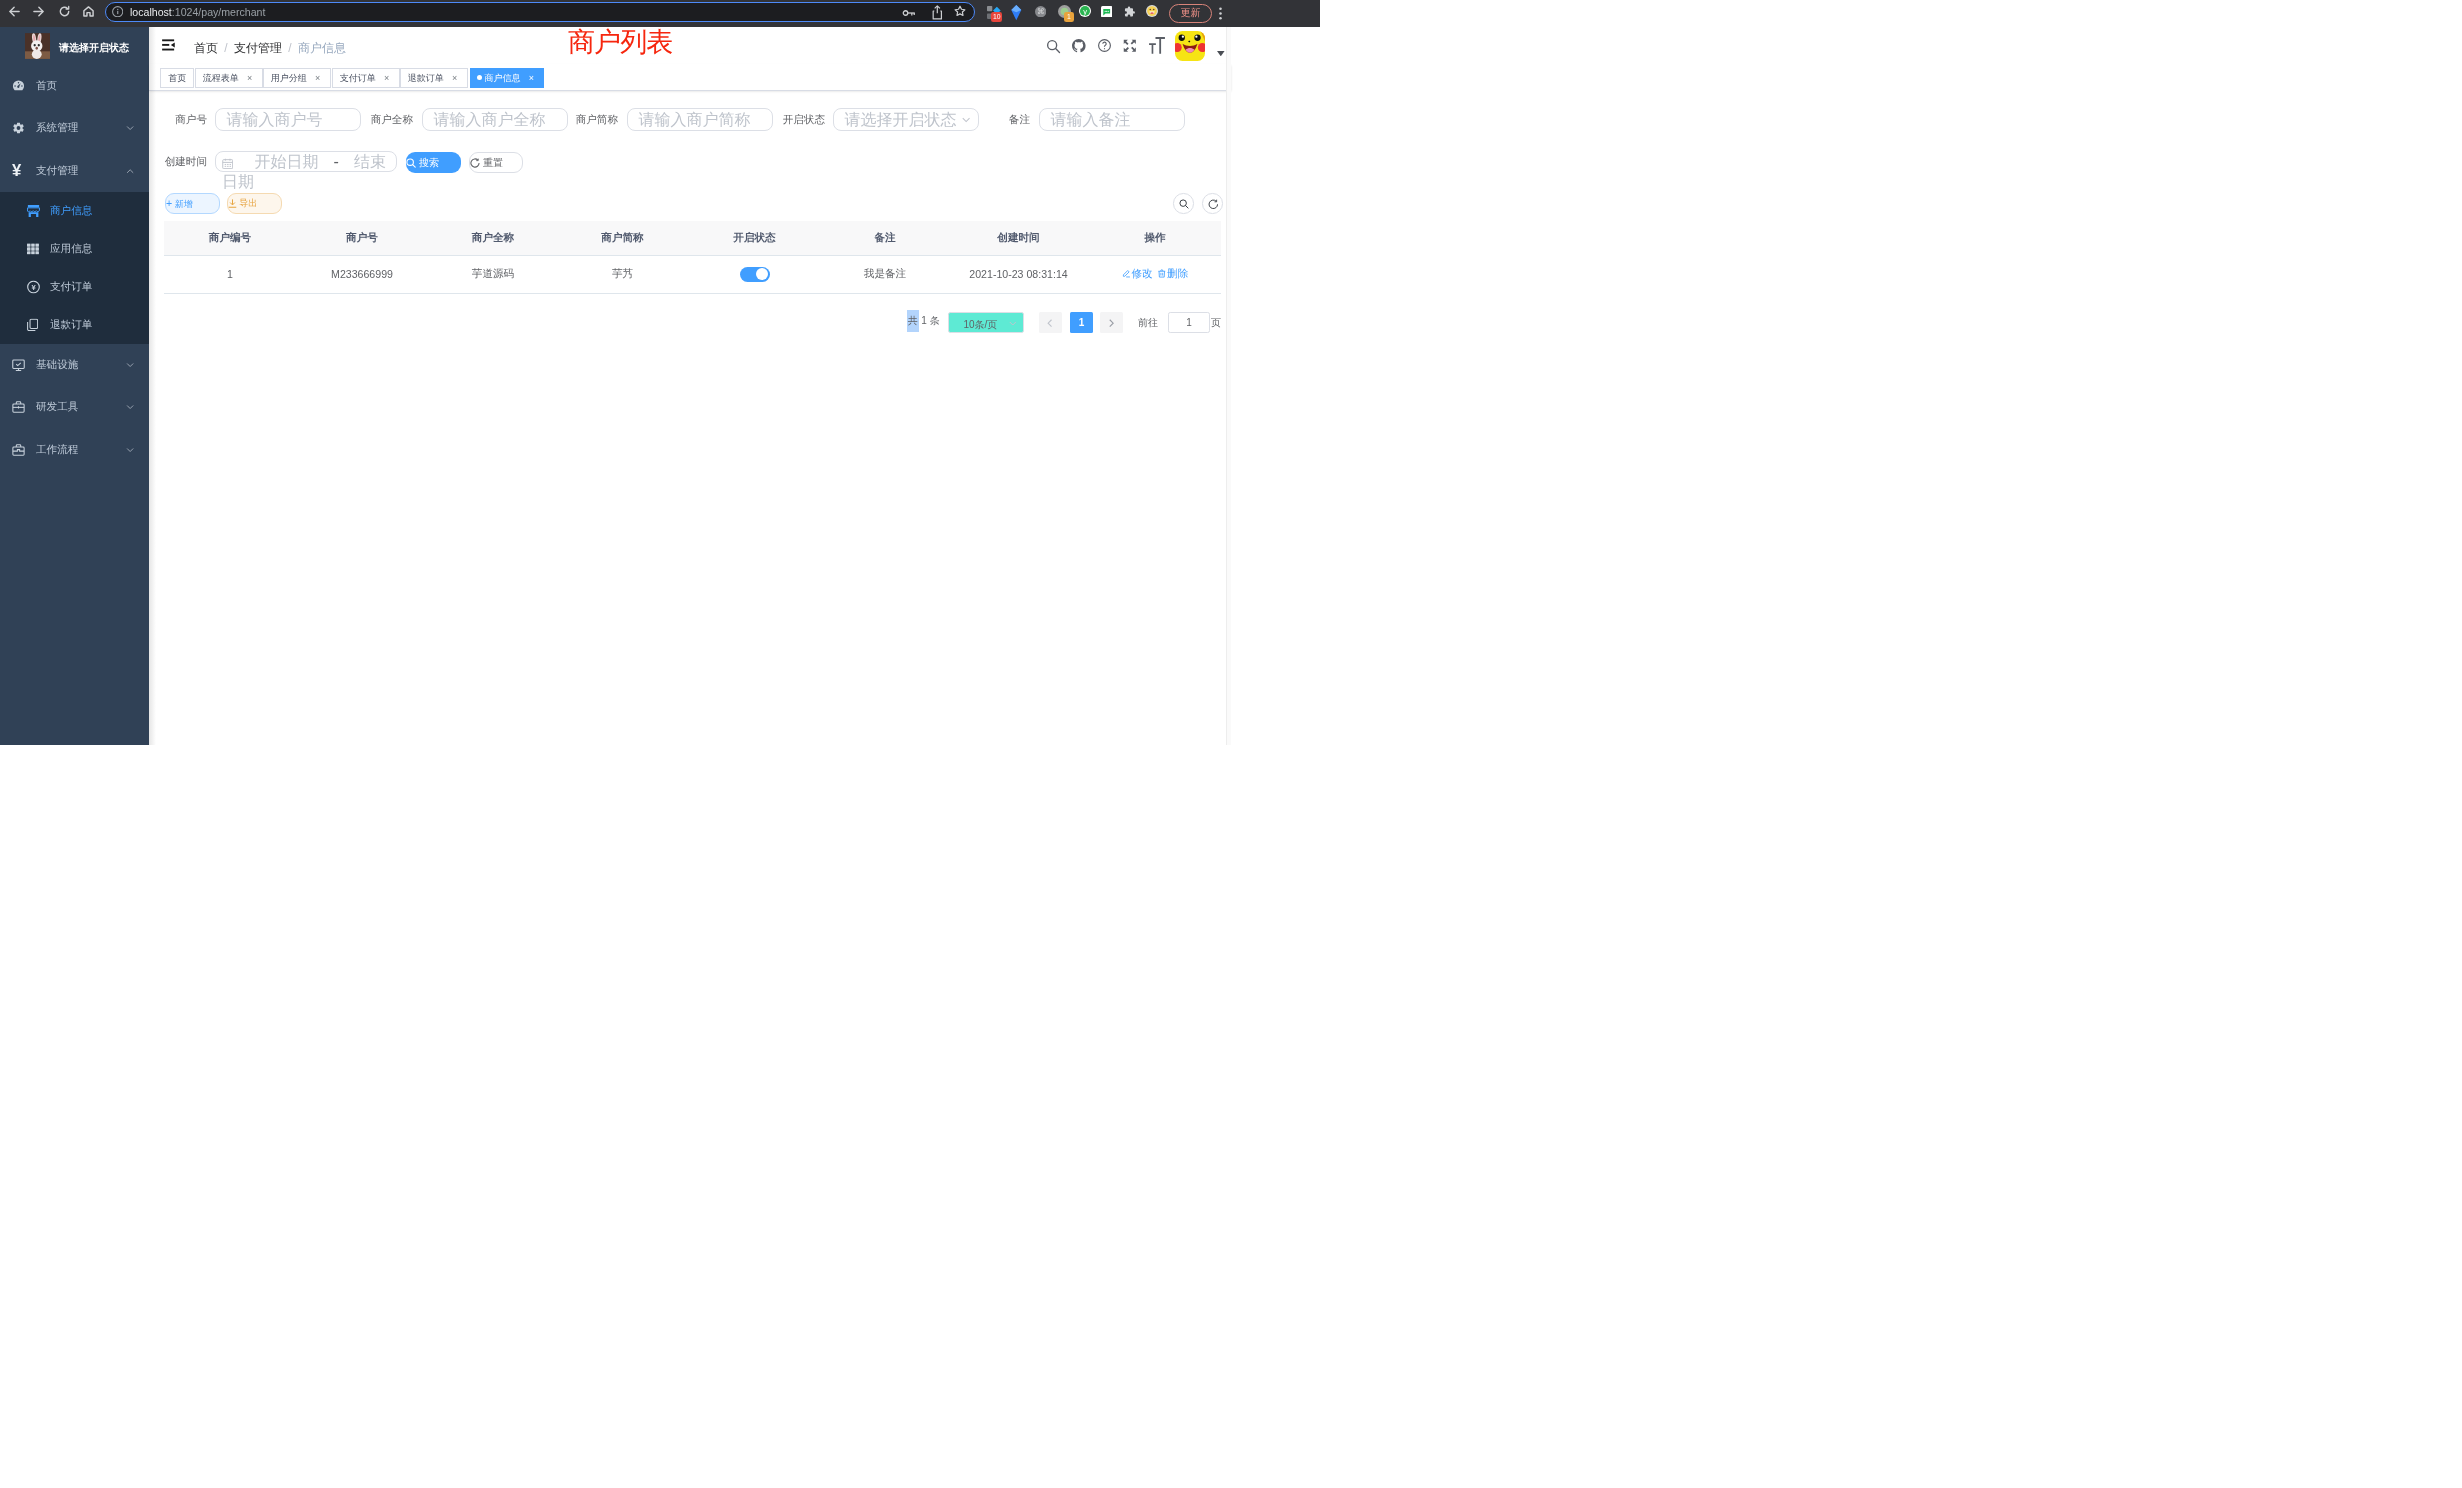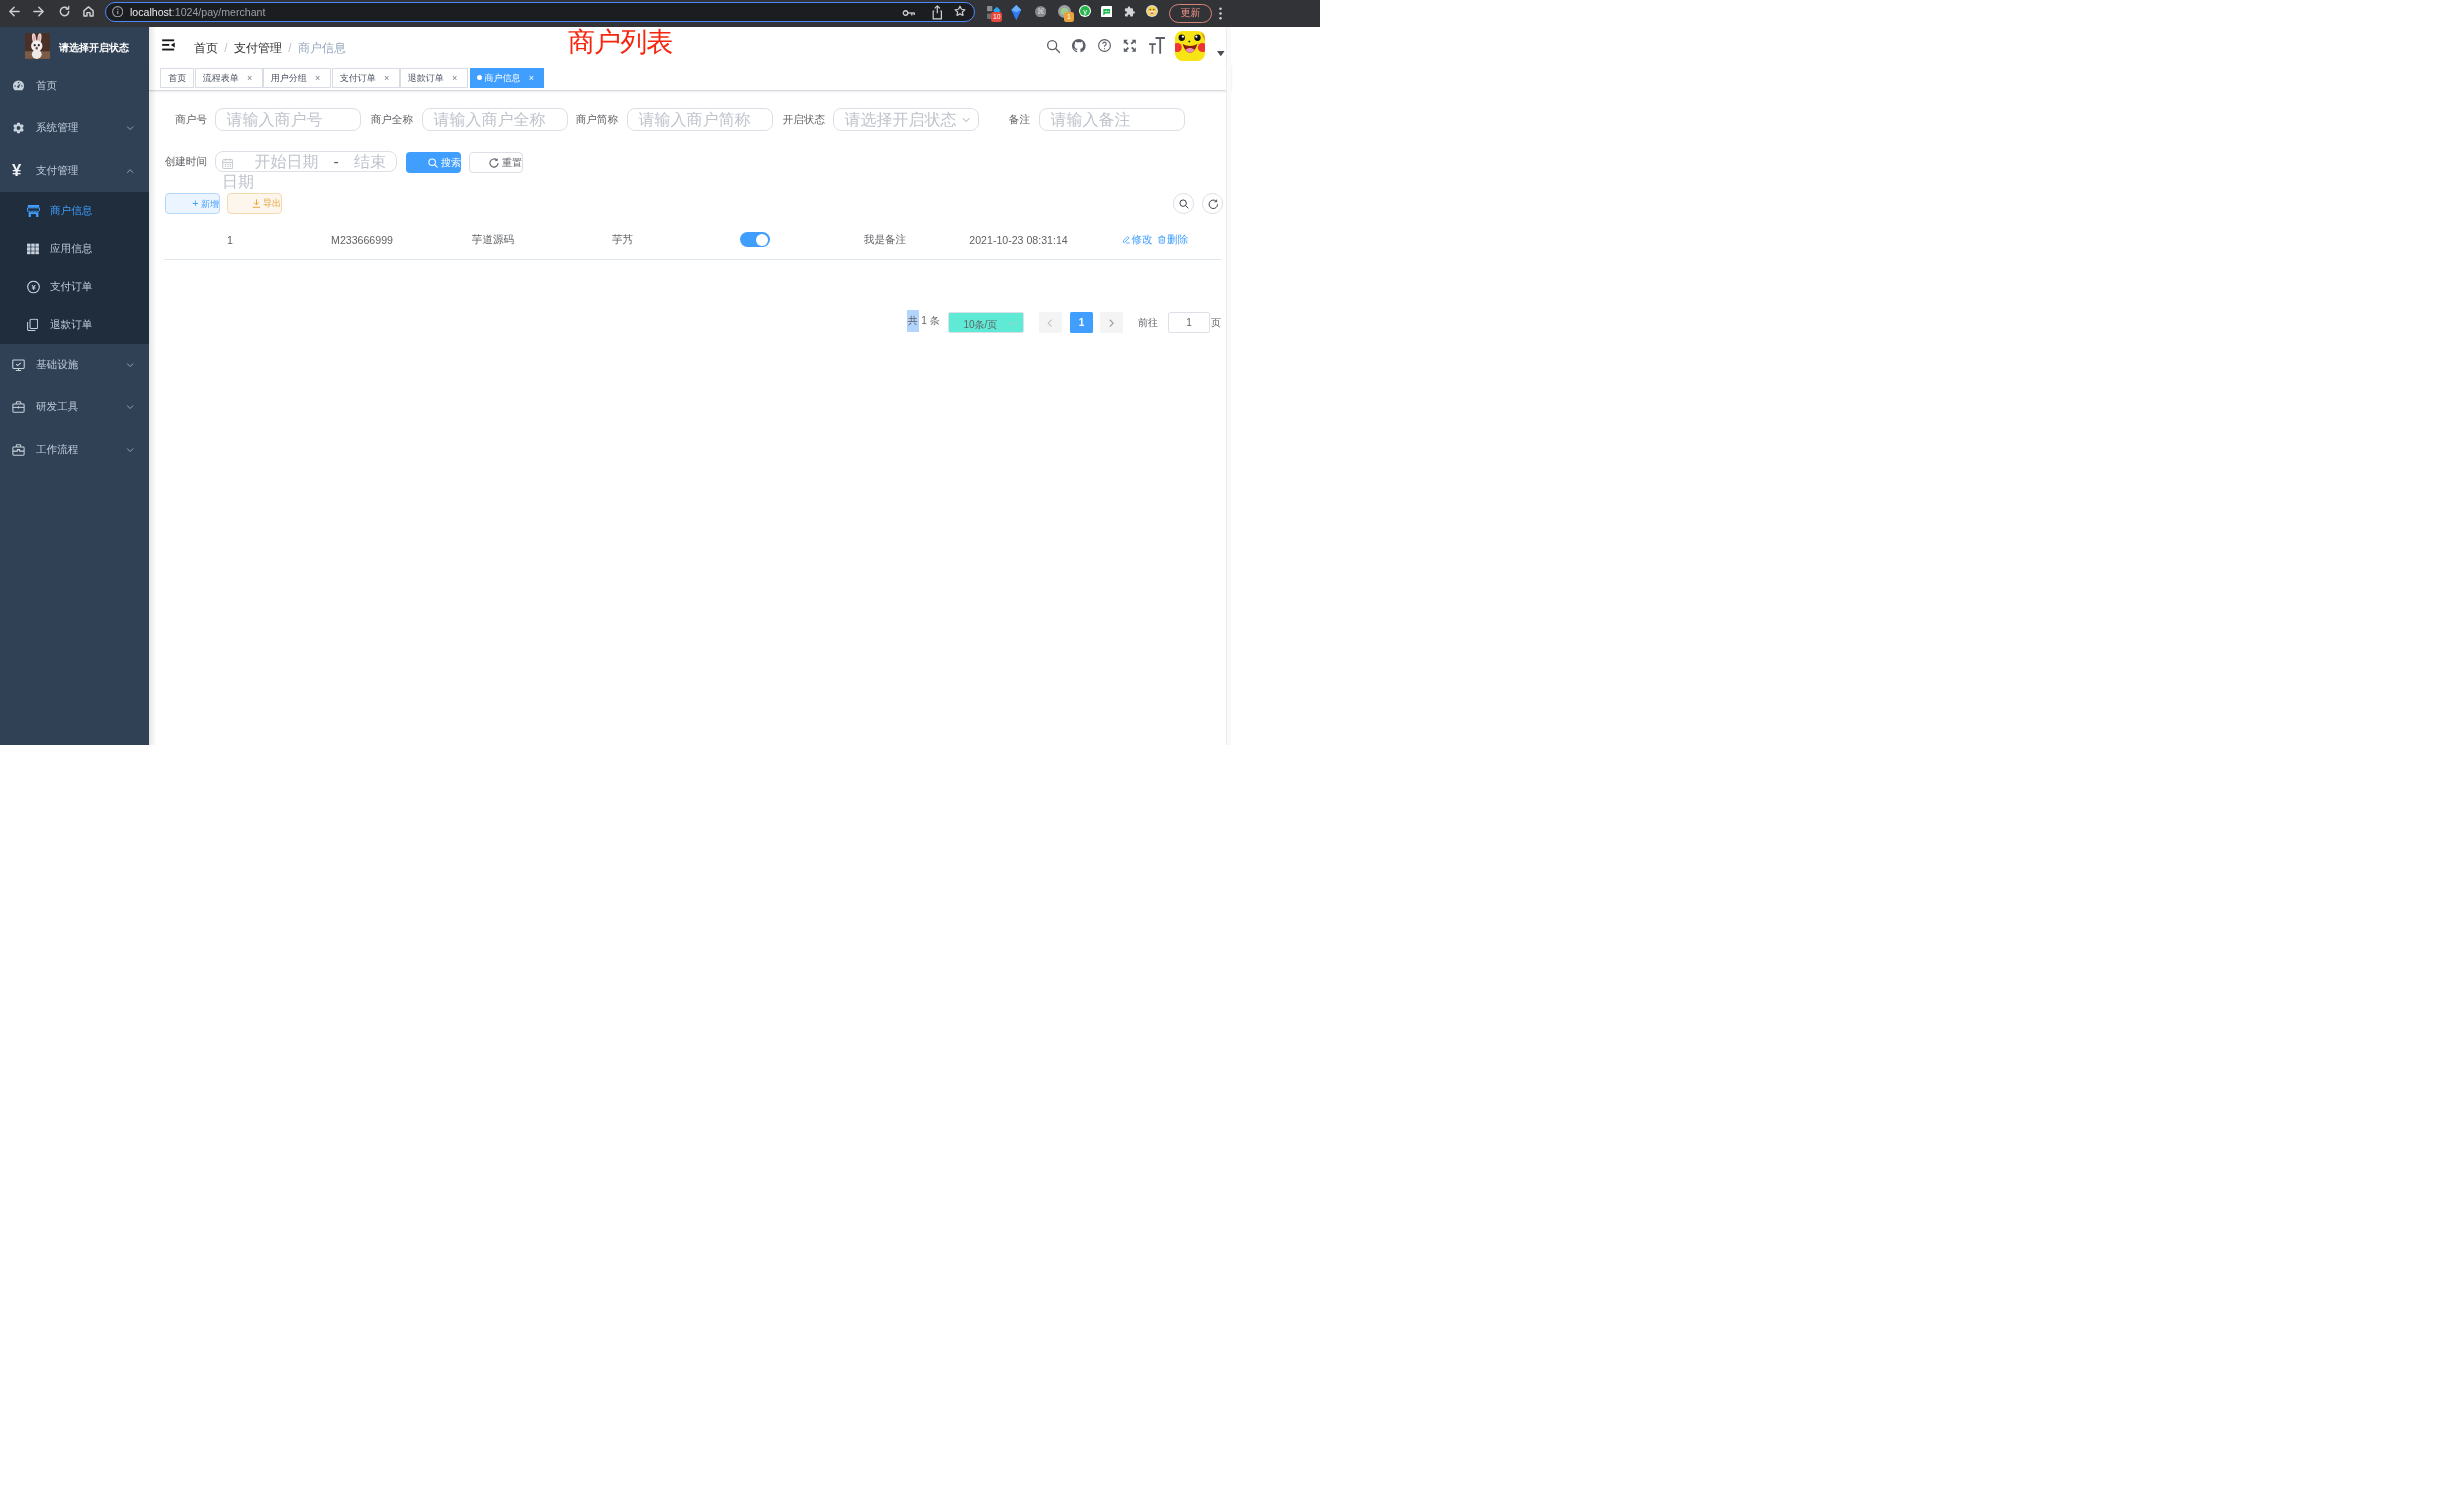--- a/index.html
+++ b/index.html
@@ -26,21 +26,21 @@
 #tagsbar{position:absolute;left:149px;top:64px;width:1082px;height:26.5px;background:#fff;border-bottom:0.8px solid #d8dce5;box-shadow:0 0.8px 2.3px 0 rgba(0,0,0,.12)}
 .tag{position:absolute;top:3.8px;height:20.5px;line-height:19px;border:0.8px solid #d8dce5;background:#fff;color:#495060;font-size:9px;padding:0 6.8px;white-space:nowrap}
 .tag .x{display:inline-block;width:10.6px;margin-left:3px;text-align:center;color:#7b8086;font-size:9px}
 .tag.on{background:#409eff;border-color:#409eff;color:#fff;padding:0 6px}
 .tag.on .x{color:#fff}
 .dot{display:inline-block;width:5.3px;height:5.3px;border-radius:50%;background:#fff;margin-right:2.3px;position:relative;top:-0.8px}
 
 .flabel{position:absolute;width:52px;text-align:right;color:#606266;font-size:10.6px;height:23px;line-height:23px}
 .finput{position:absolute;height:23px;border:0.8px solid #dcdfe6;border-radius:8px;background:#fff;color:#bfc4cc;font-size:16px;line-height:21px;padding:0 10.6px}
 
-.btn{position:absolute;border-radius:4px;font-size:9px;text-align:right;white-space:nowrap}
+.btn{position:absolute;border-radius:9px;font-size:9px;text-align:left;white-space:nowrap}
 
 #tbl{position:absolute;left:164px;top:221px;width:1057px;border-collapse:collapse;table-layout:fixed}
 #tbl th{background:#f8f8f9;color:#515a6e;font-weight:bold;font-size:10.6px;height:34px;border-bottom:0.8px solid #dfe6ec;text-align:center;padding:0}
 #tbl td{color:#606266;font-size:10.6px;height:38px;border-bottom:0.8px solid #dfe6ec;text-align:center;padding:0}
 .link{color:#409eff}
 
 .pgbtn{position:absolute;top:312px;width:23px;height:21px;border-radius:1.5px;background:#f4f4f5}
 </style>
 </head>
 <body>
@@ -394,20 +394,30 @@
       <col style="width:132px">
       <col style="width:132px">
       <col style="width:130px">
       <col style="width:129px">
       <col style="width:135px">
       <col style="width:126px">
       <col style="width:141px">
       <col style="width:132px">
     </colgroup>
   <tbody>
+      <tr>
+        <th>商户编号</th>
+        <th>商户号</th>
+        <th>商户全称</th>
+        <th>商户简称</th>
+        <th>开启状态</th>
+        <th>备注</th>
+        <th>创建时间</th>
+        <th>操作</th>
+      </tr>
   <tr>
     <td>1</td>
         <td>M233666999</td>
         <td>芋道源码</td>
         <td>芋艿</td>
     <td><span style="display:inline-block;width:30px;height:15px;background:#409eff;border-radius:7.6px;position:relative;vertical-align:middle"><span style="position:absolute;right:1.5px;top:1.5px;width:12px;height:12px;background:#fff;border-radius:50%"></span></span></td>
     <td>我是备注</td>
         <td>2021-10-23 08:31:14</td>
     <td><span class="link"><svg style="display:inline-block;vertical-align:-1.1px;margin-right:1.5px" width="8.3" height="9" viewBox="0 0 12 12" fill="none" stroke="#409eff" stroke-width="1.2">
               <path d="M8.3 1.7l2 2L4 10H2v-2z"></path>

